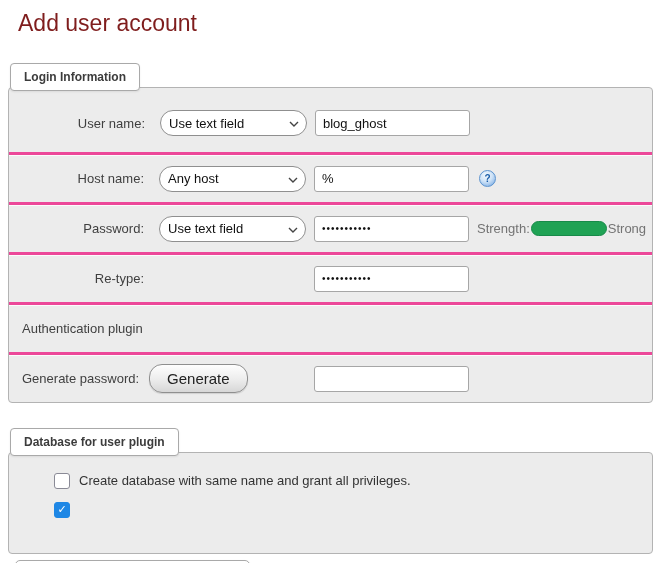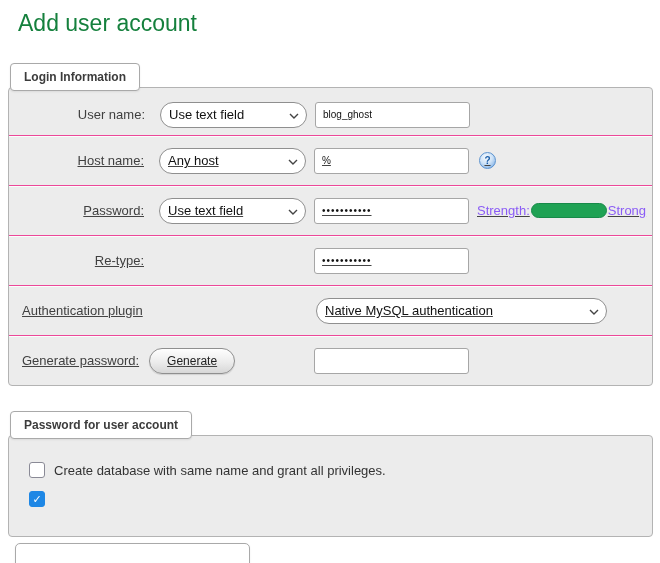--- a/index.html
+++ b/index.html
@@ -5,83 +5,82 @@
   * { box-sizing: border-box; }
   html, body { margin: 0; padding: 0; }
   body {
     width: 660px; height: 563px; overflow: hidden;
     background: #fff;
     font-family: "Liberation Sans", "DejaVu Sans", sans-serif;
     font-size: 13px; color: #444;
   }
   .page-title {
     margin: 10px 0 0 18px;
-    font-size: 23px; font-weight: normal; color: #15803d;
+    font-size: 23px; font-weight: normal; color: #7f1d1d;
   }
   .legend {
     display: inline-block; position: relative; z-index: 2;
     margin: 26px 0 -4px 10px;
     background: #fff; border: 1px solid #a9a9a9; border-radius: 4px;
     padding: 6px 13px; font-weight: bold; font-size: 12px; color: #3c3c3c;
     box-shadow: 0 1px 2px rgba(0,0,0,.08);
   }
   .legend.second { margin-top: 25px; }
   .fieldset {
     margin-left: 8px; width: 645px;
     background: #ececec; border: 1px solid #b3b3b3; border-radius: 4px;
     position: relative; z-index: 1;
   }
   .form-row {
     display: flex; align-items: center; height: 50px; padding-left: 10px;
   }
-  .form-row.first { height: 47px; padding-top: 6px; padding-left: 11px; }
+  .form-row.first { height: 64px; padding-top: 6px; padding-left: 11px; }
   .form-row + .form-row {
-    border-top: 1px solid #ec4899;
+    border-top: 3px solid #ec4899;
     box-shadow: inset 0 1px 0 rgba(255,255,255,.85);
-    text-decoration: underline;
   }
   .lbl-right { width: 125px; text-align: right; flex-shrink: 0; color: #3f3f3f; }
   .lbl-left { margin-left: 3px; color: #404040; }
   .select {
     position: relative; margin-left: 15px; width: 147px; height: 26px;
     background: #fff; border: 1px solid #8f8f8f; border-radius: 13px;
     display: flex; align-items: center; padding: 0 20px 0 8px;
     color: #111; cursor: default; flex-shrink: 0;
   }
   .select .chev { position: absolute; right: 7px; top: 10px; }
   .select.wide { width: 291px; margin-left: auto; margin-right: 45px; }
   .txt {
     margin-left: 8px; width: 155px; height: 26px;
     border: 1px solid #a6a6a6; border-radius: 3px; background: #fff;
-    padding: 0 7px; font-family: inherit; font-size: 10px; color: #111;
+    padding: 0 7px; font-family: inherit; font-size: 13px; color: #111;
   }
   .txt.dots { font-size: 10px; letter-spacing: 1px; }
   .txt.retype { margin-left: 170px; }
   .txt.gen { margin-left: auto; margin-right: 183px; }
   .help {
     margin-left: 10px; width: 17px; height: 17px; border-radius: 50%;
     border: 1px solid #5c93cf;
     background: radial-gradient(circle at 40% 30%, #f2f8fe 0%, #cfe3f7 45%, #8fb9e8 80%, #6ba1dc 100%);
     color: #1a5da8; font-weight: bold; font-size: 10px;
     display: flex; align-items: center; justify-content: center; cursor: pointer;
   }
-  .strength-wrap { display: flex; align-items: center; margin-left: 8px; color: #8b5cf6; }
+  .strength-wrap { display: flex; align-items: center; margin-left: 8px; color: #737373; }
   .strength-bar {
     width: 76px; height: 15px; border-radius: 8px;
     background: #1fa254; border: 1px solid #178a49; margin: 0 1px;
   }
   .btn {
     margin-left: 10px; padding: 5px 17px; border-radius: 13px;
     border: 1px solid #8f8f8f;
     background: linear-gradient(#fefefe, #ececec 55%, #d7d7d7);
-    font-family: inherit; font-size: 12px; color: #222; cursor: pointer;
+    font-family: inherit; font-size: 15px; color: #222; cursor: pointer;
     box-shadow: 0 1px 1px rgba(0,0,0,.12);
   }
   .db-rows { padding: 13px 0 0 20px; height: 100px; }
-  .opt-row { display: flex; align-items: flex-end; height: 29px; }
+  .opt-row { display: flex; align-items: center; height: 29px; margin-left: 25px; }
   .cb {
     width: 16px; height: 16px; border-radius: 3px; background: #fff;
     border: 1px solid #8a8a96; flex-shrink: 0; cursor: pointer;
     display: flex; align-items: center; justify-content: center;
   }
   .cb .check { display: none; color: #fff; font-size: 11px; font-weight: bold; line-height: 1; }
   .cb.checked { background: #1e87e5; border-color: #1e87e5; }
   .cb.checked .check { display: block; }
   .opt-label { margin-left: 9px; color: #333; }
   .next-box {
@@ -139,37 +138,31 @@
     </div>
   </div>
 
   <div class="form-row">
     <div class="lbl-right">Re-type:</div>
     <input class="txt dots retype" value="•••••••••••" style="">
   </div>
 
   <div class="form-row">
     <div class="lbl-left">Authentication plugin</div>
-    <div class="select wide">
-      <span>Native MySQL authentication</span>
-      <svg class="chev" width="10" height="6">
-          <polyline points="1,1 5,5 9,1" fill="none" stroke="#444" stroke-width="1.4"></polyline>
-        </svg>
-    </div>
   </div>
 
   <div class="form-row">
     <div class="lbl-left">Generate password:</div>
     <button class="btn">Generate</button>
     <input class="txt gen" value="" style="">
   </div>
 
 </div>
 
-<div class="legend second">Password for user account</div>
+<div class="legend second">Database for user plugin</div>
 <div class="fieldset">
   <div class="db-rows">
 
     <div class="opt-row">
       <span class="cb">
         
       </span>
       <span class="opt-label">Create database with same name and grant all privileges.</span>
     </div>
 

